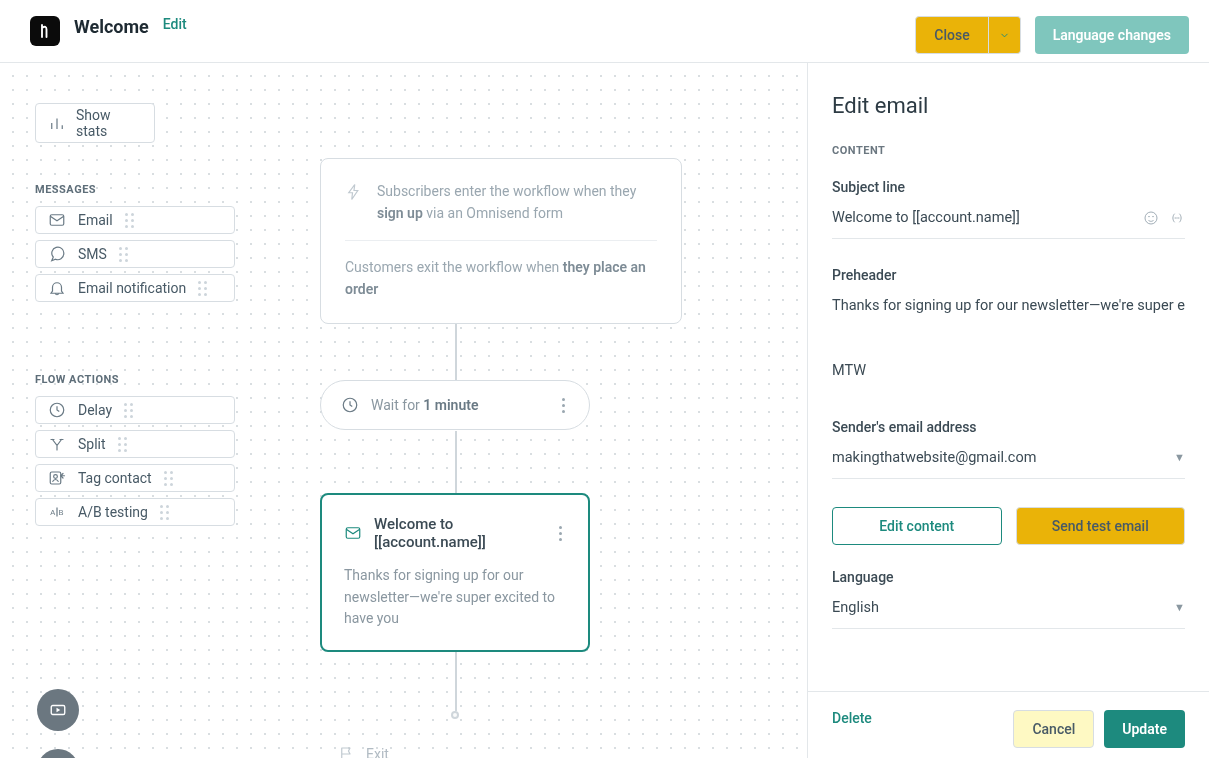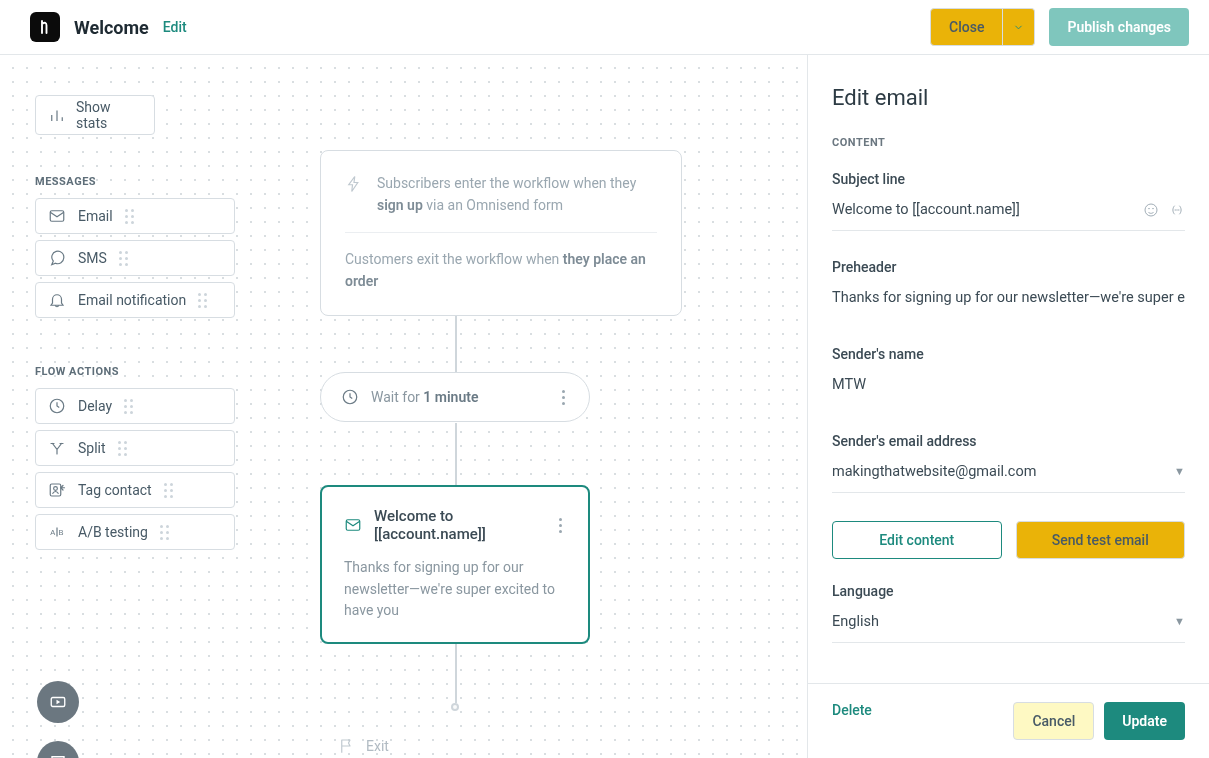--- a/index.html
+++ b/index.html
@@ -7,25 +7,25 @@
     font-family: -apple-system, BlinkMacSystemFont, "Segoe UI", Roboto, Helvetica, Arial, sans-serif;
     background: #fff;
     color: #1e2a32;
     width: 1209px;
     height: 758px;
     overflow: hidden;
     position: relative;
   }
   
   .topbar {
-    height: 55px;
+    height: 63px;
     border-bottom: 1px solid #e3e7ea;
     display: flex;
-    align-items: center;
-    padding: 0 20px 0 30px;
+    align-items: flex-start;
+    padding: 16px 20px 0 30px;
   }
   .logo {
     width: 30px; height: 30px;
     border-radius: 6px;
     background: #0b0b0b;
     color: #fff;
     display: flex; align-items: center; justify-content: center;
     font-weight: bold;
     margin-right: 14px;
   }
@@ -75,21 +75,21 @@
   .sidebar-group { position:absolute; left:35px; }
   .sidebar-group.messages { top: 120px; }
   .sidebar-group.flowactions { top: 310px; }
   .group-label {
     text-transform: uppercase;
     letter-spacing: .5px;
     font-size: 11px; font-weight:700; color:#5e6e79;
     margin-bottom:10px;
   }
   .draggable-item {
-    width: 200px; height: 36px;
+    width: 200px; height: 28px;
     background:#fff; border:1px solid #d7dde2; border-radius:4px;
     display:flex; align-items:center; padding:0 12px;
     gap:12px; margin-bottom:6px; color:#485a66; font-size:14px;
     cursor:grab; position:relative;
   }
   .ico { width:18px; height:18px; stroke:#6a7a85; fill:none; stroke-width:1.6; flex-shrink:0;}
   .ico-split { stroke:#6a7a85; }
   
   .grip-dots { width:10px; display:grid; grid-template-columns: repeat(2, 3px); gap:3px;}
   .grip-dots span { width:3px;height:3px;background:#cdd5db;border-radius:50%; }
@@ -199,21 +199,21 @@
   <div class="edit-link">Edit</div>
   <div class="topbar-spacer"></div>
   <div class="close-group">
     <div class="btn btn-outline close-main">Close</div>
     <div class="btn btn-outline close-chev">
       <svg width="11" height="11" viewBox="0 0 24 24">
           <path d="M6 9l6 6 6-6" stroke="#1d8a7e" stroke-width="2" fill="none" stroke-linecap="round"></path>
         </svg>
     </div>
   </div>
-  <div class="btn btn-publish">Publish changes</div>
+  <div class="btn btn-publish">Language changes</div>
 </div>
 
 <div class="main">
 
   <div class="canvas">
 
     <div class="show-stats">
       <svg class="ico" viewBox="0 0 24 24">
           <path d="M5 20V12 M12 20V6 M19 20V15"></path>
         </svg>
@@ -436,21 +436,20 @@
       </div>
 
       <div class="field">
         <div class="field-label">Preheader</div>
         <div class="field-row" style="border-bottom:none;">
           <input class="field-input" value="Thanks for signing up for our newsletter—we're super excited to have you" style="">
         </div>
       </div>
 
       <div class="field">
-        <div class="field-label">Sender's name</div>
         <div class="field-row" style="border-bottom:none;">
           <input class="field-input" value="MTW" style="">
         </div>
       </div>
 
       <div class="field">
         <div class="field-label">Sender's email address</div>
         <div class="select-row">
           <span class="field-input">makingthatwebsite@gmail.com</span>
           <span class="chev-down">▼</span>

